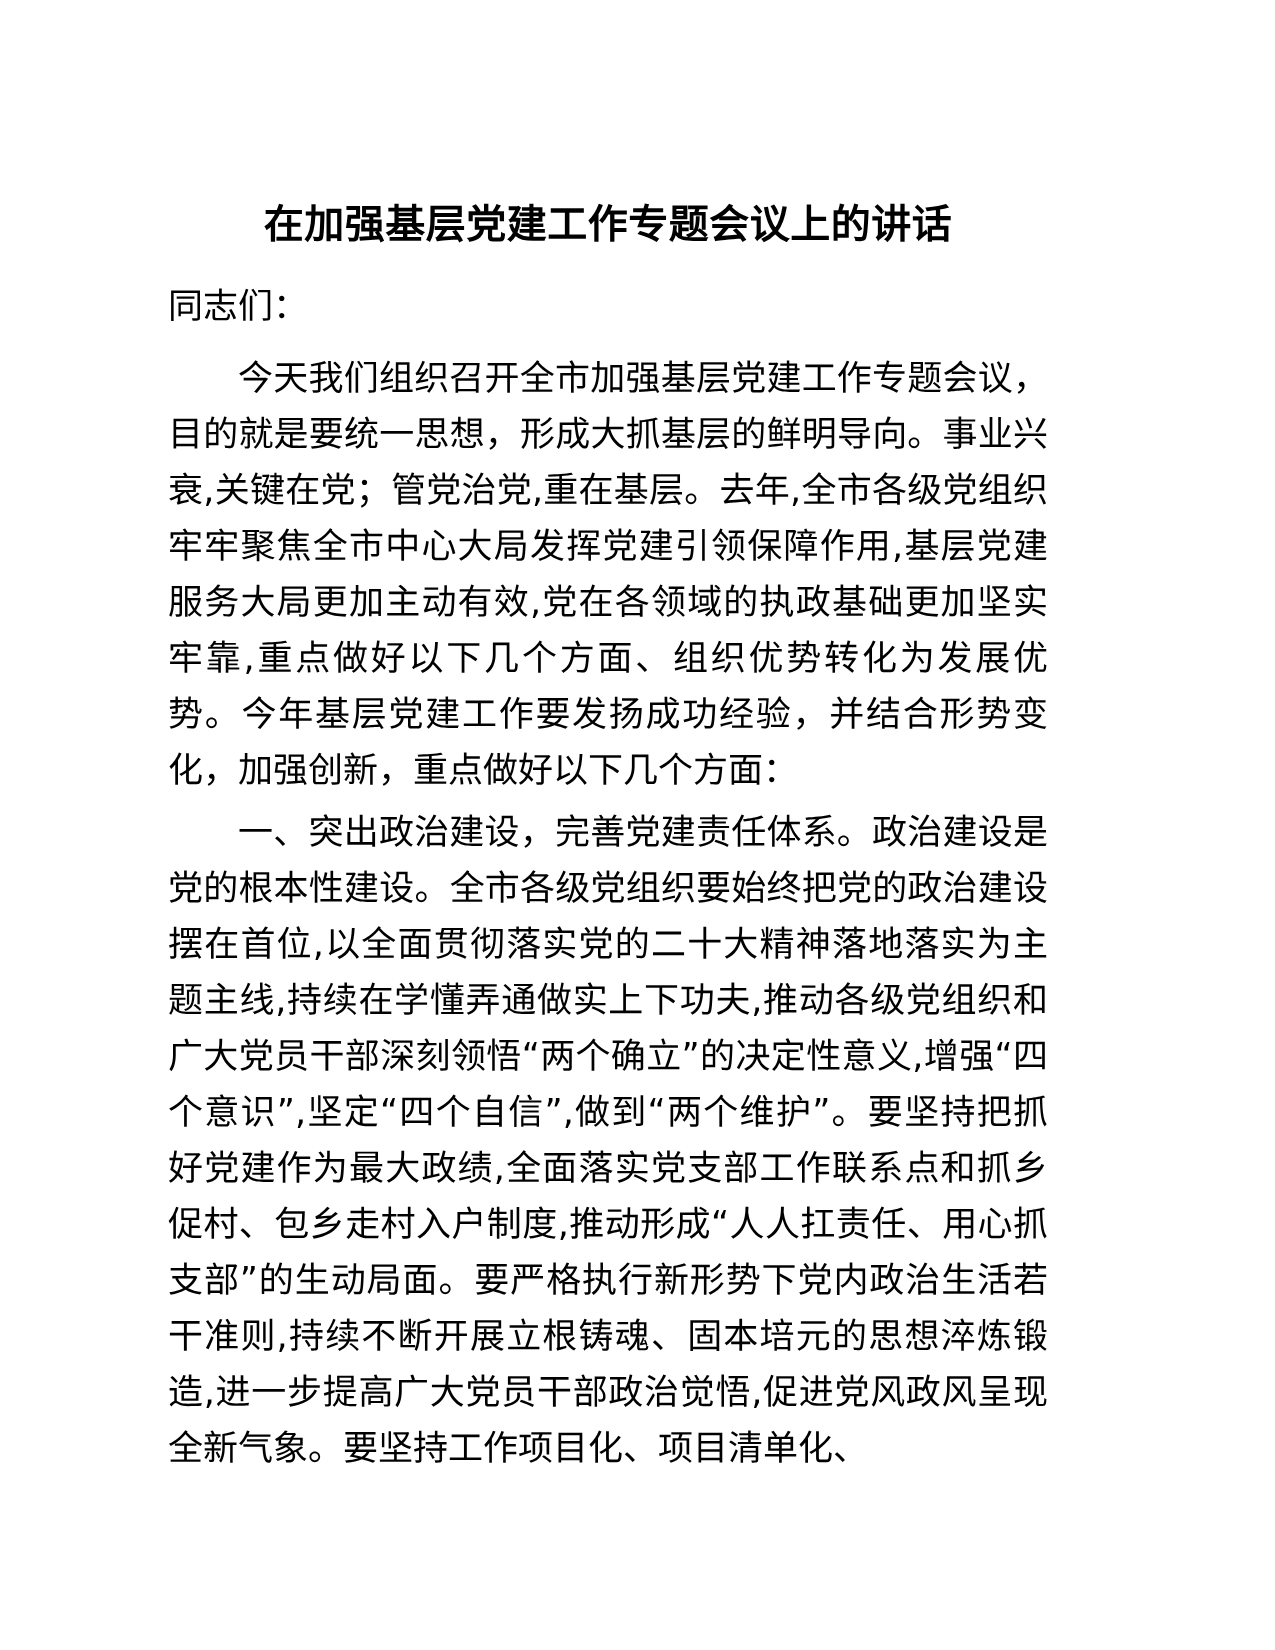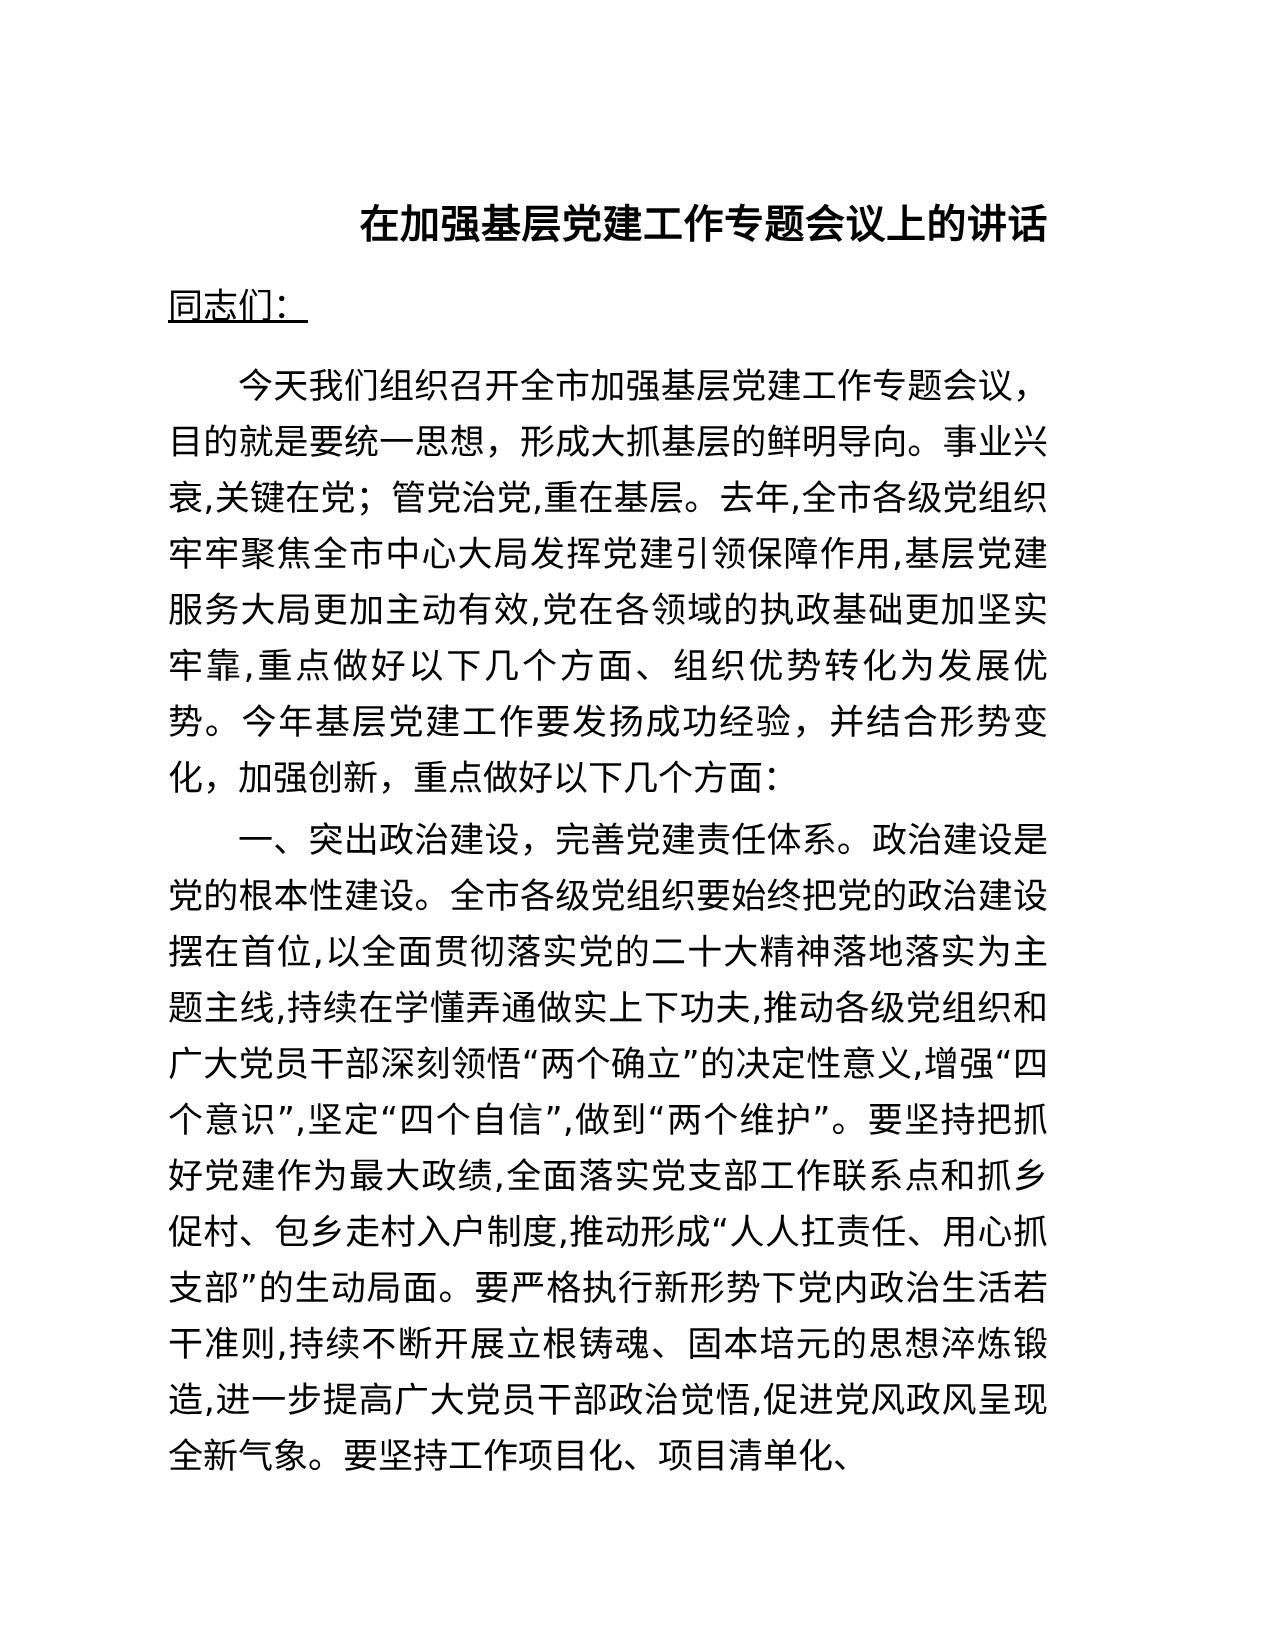--- a/index.html
+++ b/index.html
@@ -20,21 +20,21 @@
     position: absolute;
     left: 168px;
     top: 196px;
     width: 880px;
   }
   .doc-title {
     font-family: "DejaVu Sans", "Liberation Sans", sans-serif;
     font-weight: 700;
     font-size: 40px;
     line-height: 56px;
-    text-align: right;
+    text-align: center;
     color: #000000;
     letter-spacing: 0.5px;
     margin: 0 0 26px 0;
     white-space: nowrap;
   }
   .para {
     font-family: "DejaVu Sans", "Liberation Sans", sans-serif;
     font-size: 35px;
     line-height: 56px;
     color: #000000;
@@ -42,22 +42,21 @@
     text-align-last: left;
     margin: 0 0 6px 0;
     word-break: break-all;
     letter-spacing: 0px;
   }
   .para.indent {
     text-indent: 70px;
   }
   .para.salutation {
     text-indent: 0;
-    margin-bottom: 24px;
-    text-decoration: underline;
+    margin-bottom: 16px;
   }
 </style>
 </head>
 <body>
 
 <div class="page">
   <div class="content">
 
     <h1 class="doc-title">在加强基层党建工作专题会议上的讲话</h1>
 

